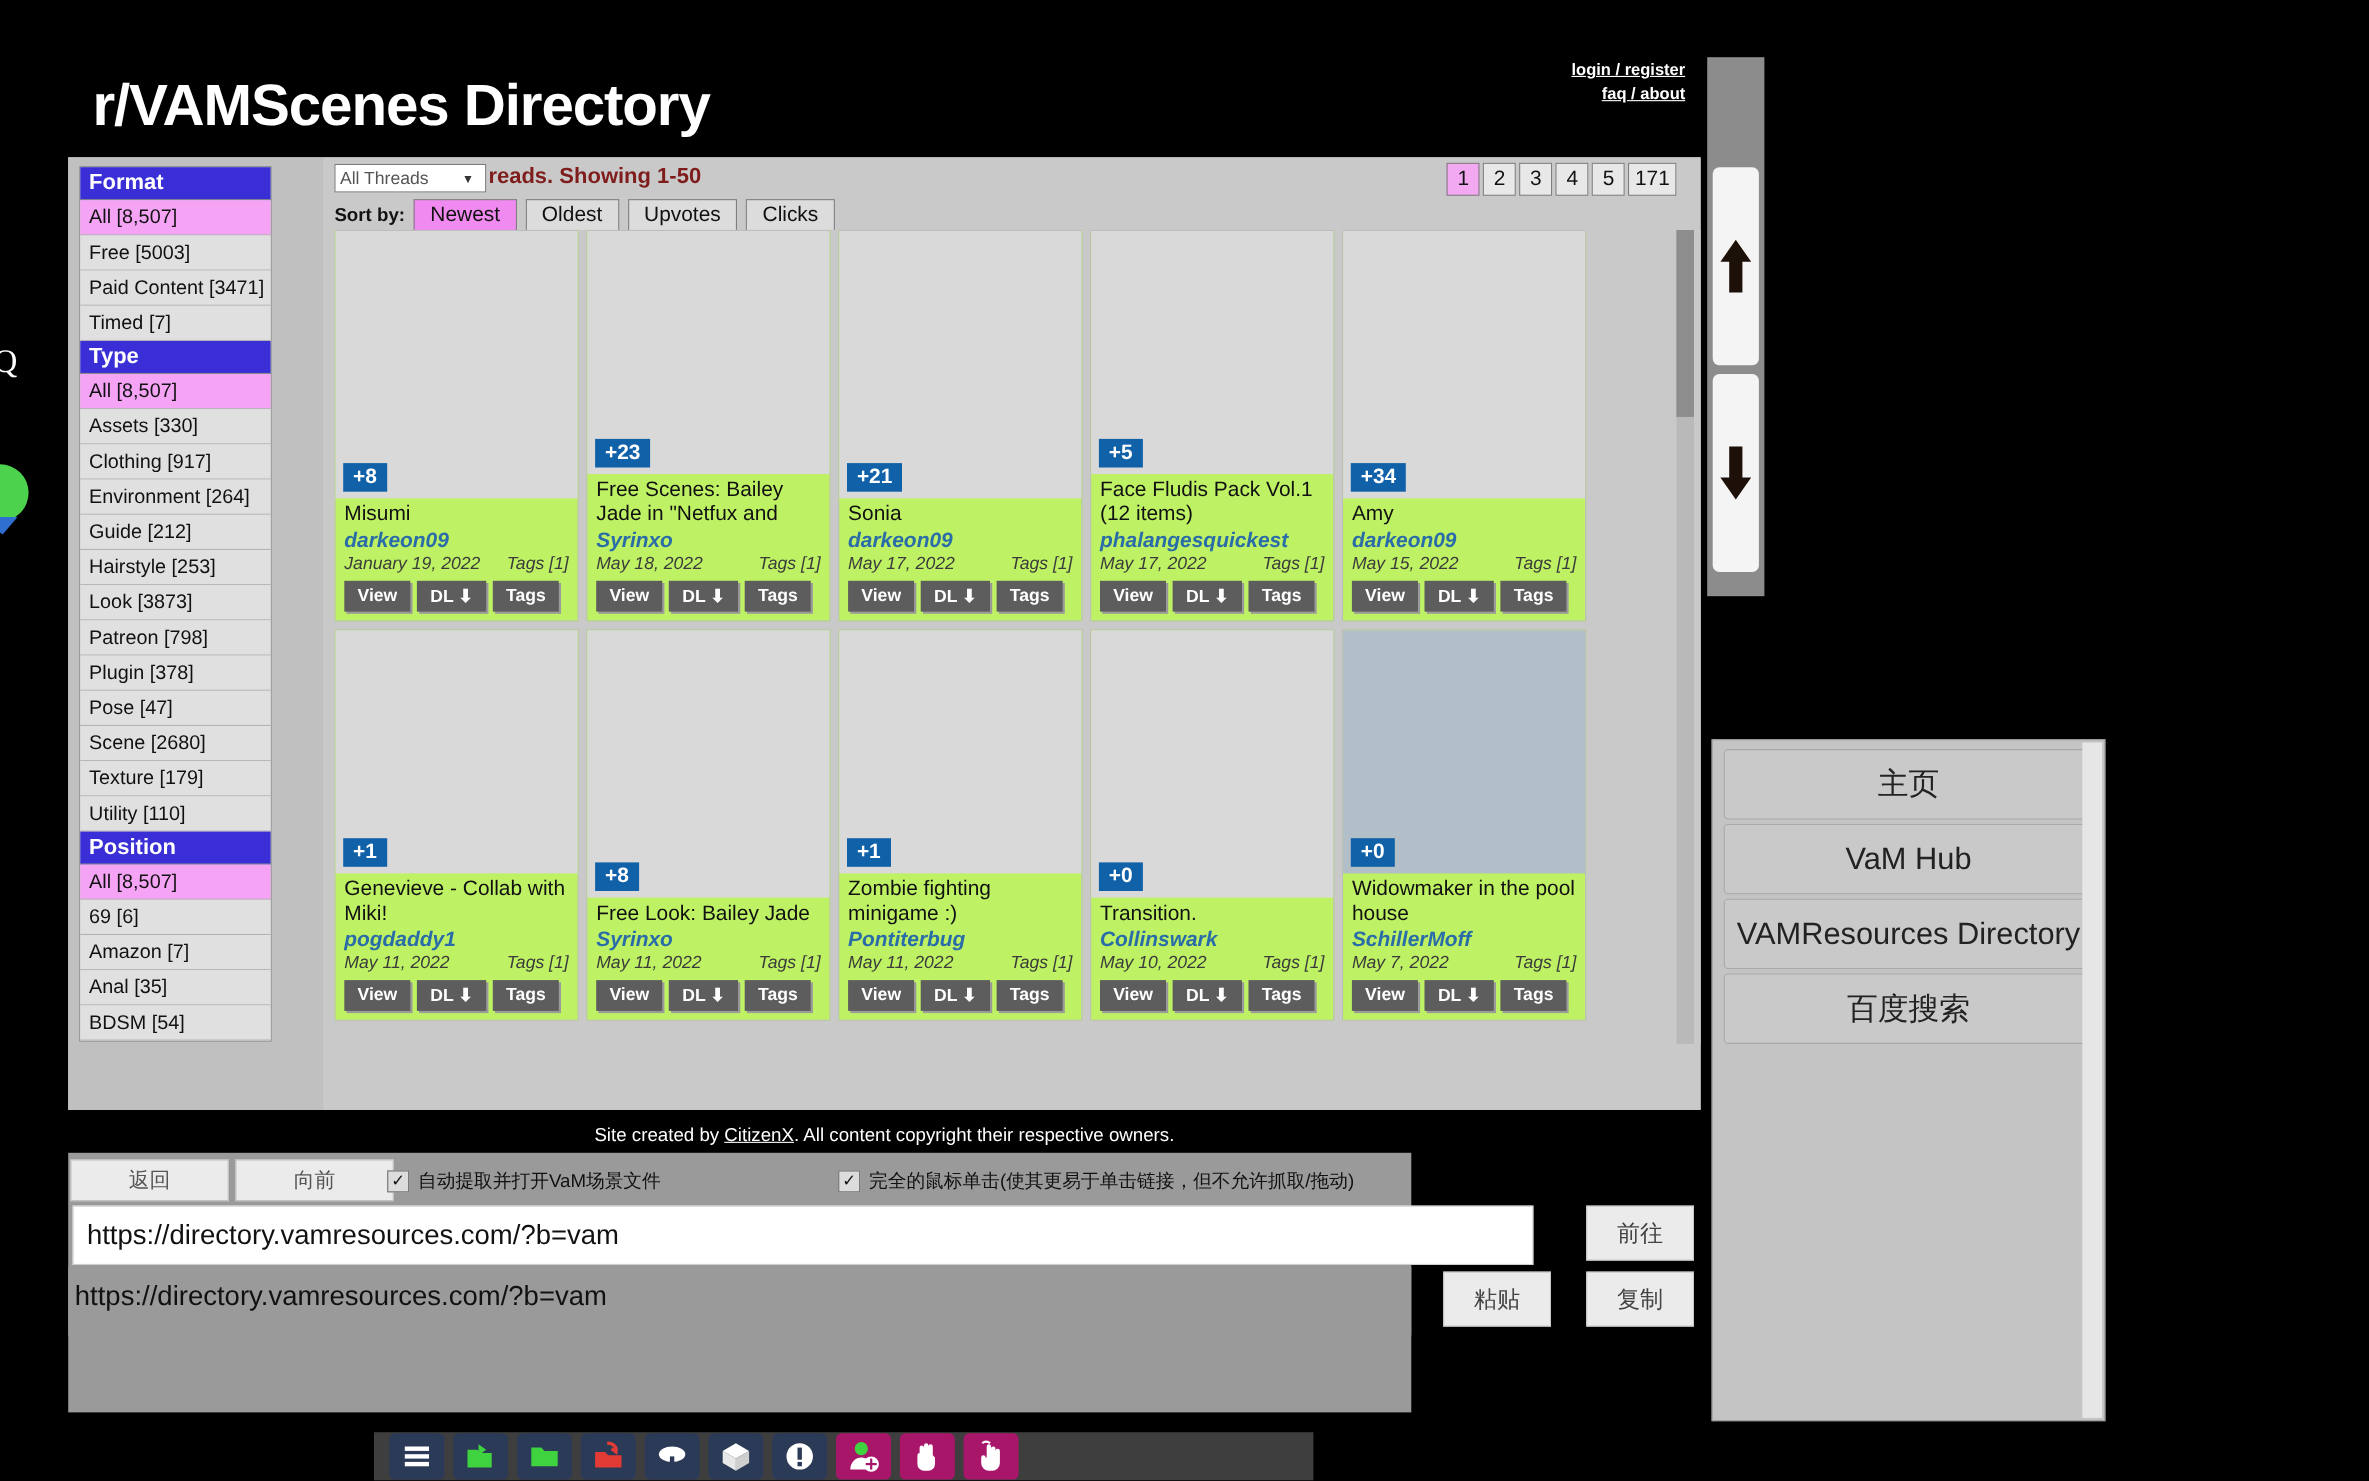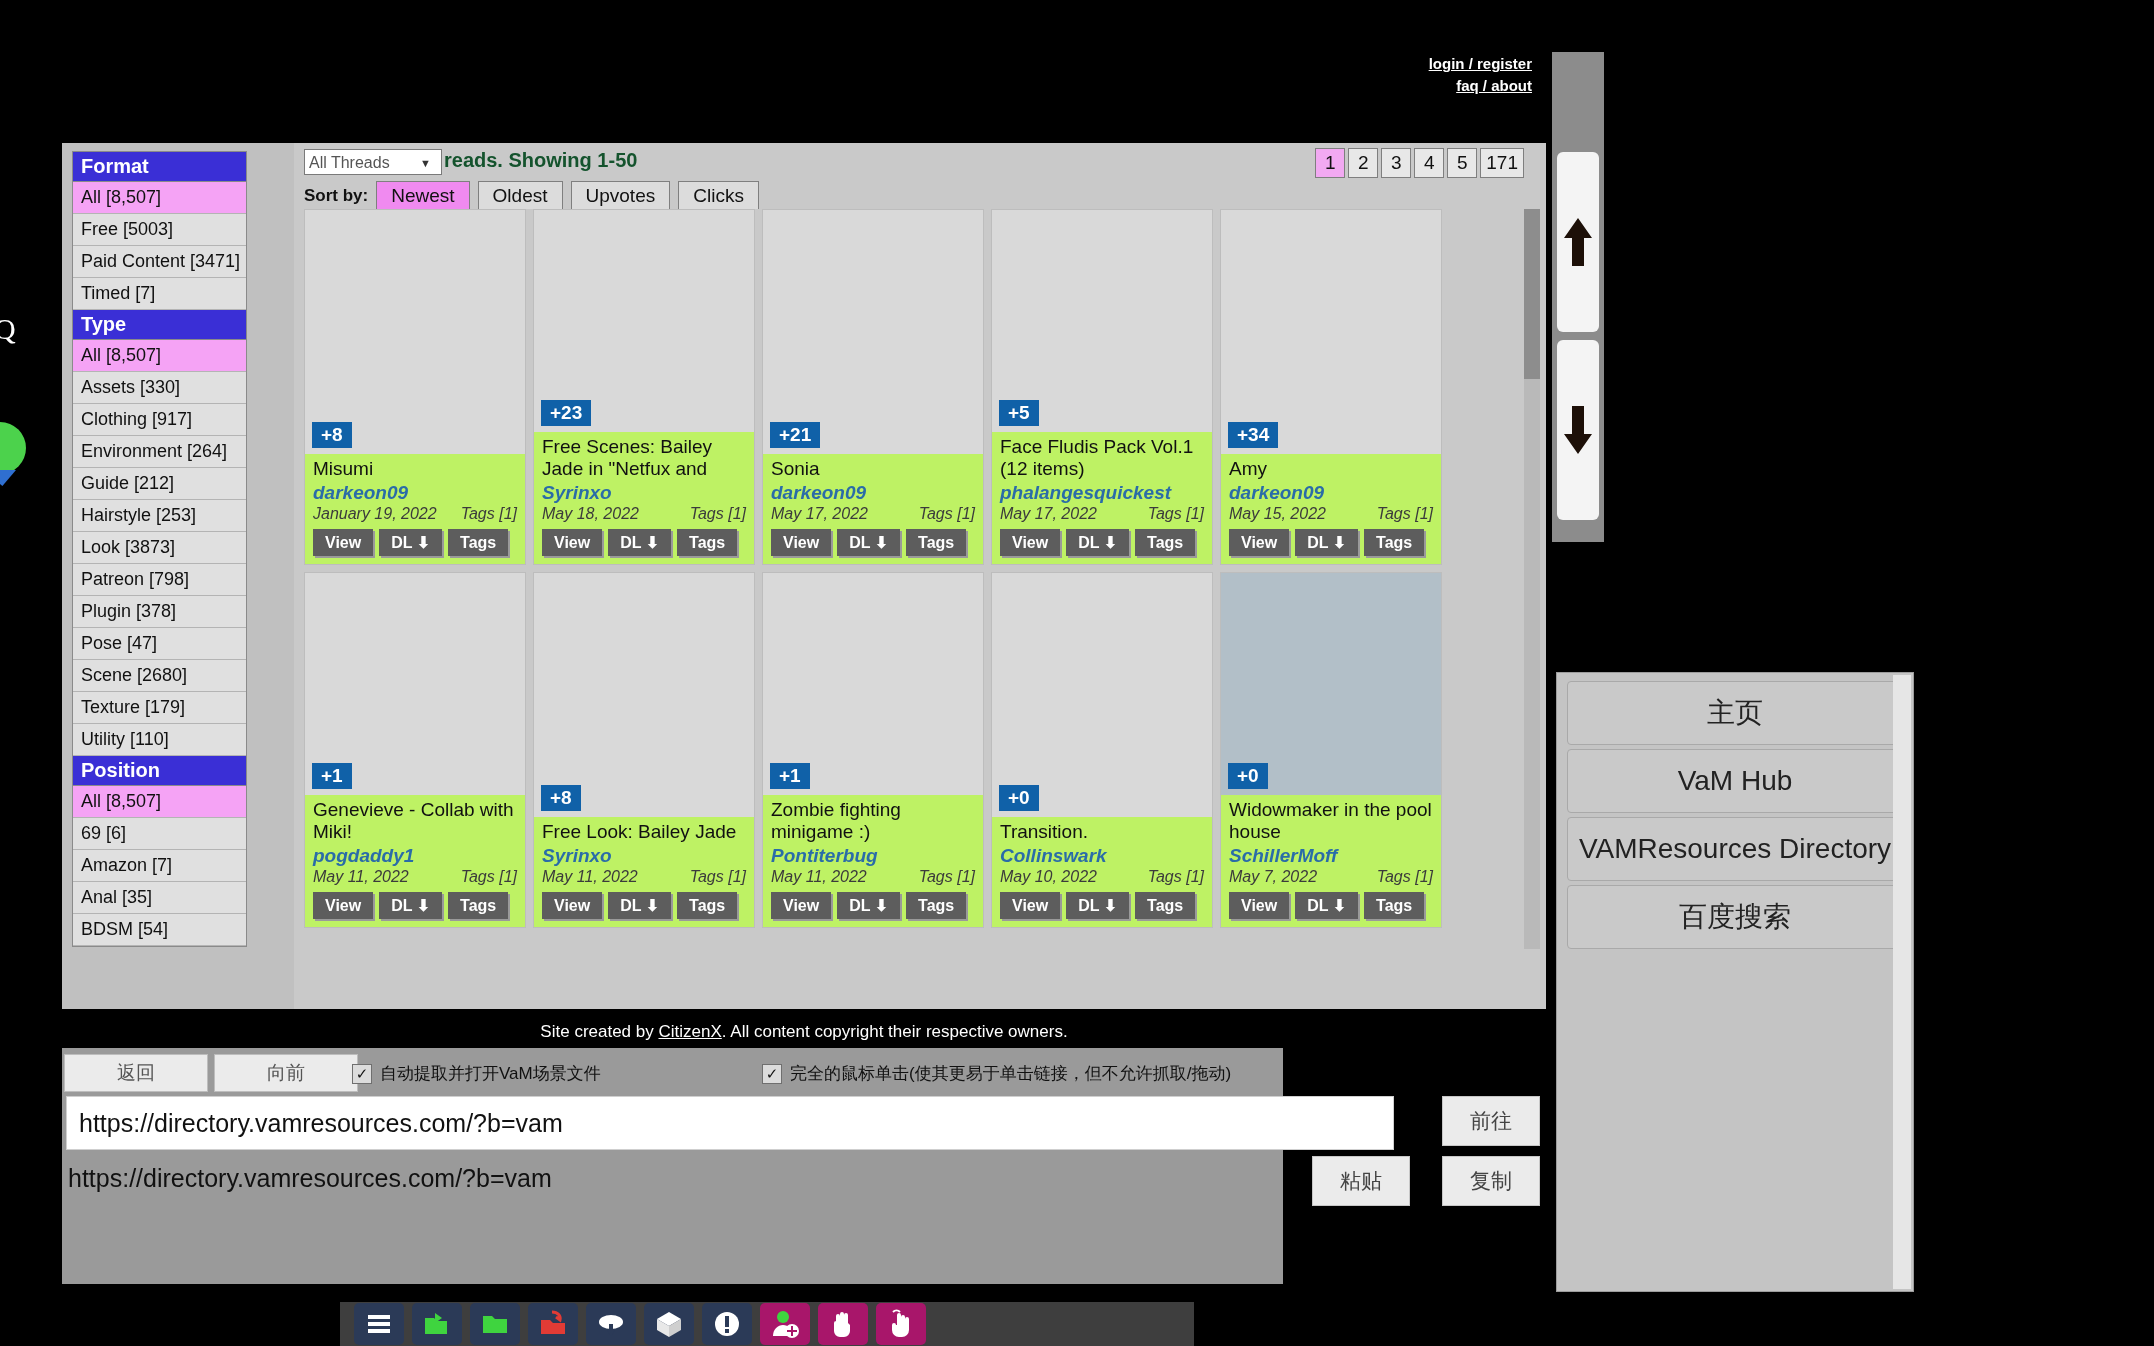--- a/index.html
+++ b/index.html
@@ -54,21 +54,21 @@
   .listcol { flex: 1; position: relative; padding: 4px 0 0 10px; background: #c9c9c9; }
 
   .toolbar { position: relative; height: 62px; }
   .thread-select {
     position: absolute; left: 0; top: 2px; width: 138px; height: 26px;
     font-size: 16px; font-family: "Liberation Sans", sans-serif;
     background: #fff; border: 1px solid #7a7a7a; color: #555;
     padding-left: 4px; -webkit-appearance: none; appearance: none;
   }
   .sel-arrow { position: absolute; left: 116px; top: 10px; font-size: 11px; color: #333; pointer-events:none; }
-  .thread-count { position: absolute; left: 140px; top: 2px; font-size: 20px; font-weight: bold; color: #14532d; white-space: nowrap; }
+  .thread-count { position: absolute; left: 140px; top: 2px; font-size: 20px; font-weight: bold; color: #7f1d1d; white-space: nowrap; }
   .sortrow { position: absolute; left: 0; top: 34px; display: flex; align-items: center; gap: 8px; }
   .sortlabel { font-size: 17px; font-weight: bold; color: #111; }
   .sortbtn {
     font-size: 19px; color: #111; background: #dcdcdc; border: 1px solid #7f7f7f;
     padding: 3px 14px; cursor: pointer; font-family: "Liberation Sans", sans-serif;
   }
   .sortbtn.active { background: #f08af0; }
 
   .pager { position: absolute; right: 22px; top: 1px; display: flex; gap: 3px; }
   .pagebtn {
@@ -191,20 +191,21 @@
 
 <div id="root">
 
   <div class="edge-q">Q</div>
   <div class="edge-green"></div>
   <div class="edge-blue"></div>
 
   <div id="panel">
 
     <div class="page-head">
+      <div class="site-title">r/VAMScenes Directory</div>
       <div class="head-links">
         <a>login / register</a>
         <a>faq / about</a>
       </div>
     </div>
 
     <div class="page-body">
       <div class="content-wrap">
 
         <div class="sidebar">

